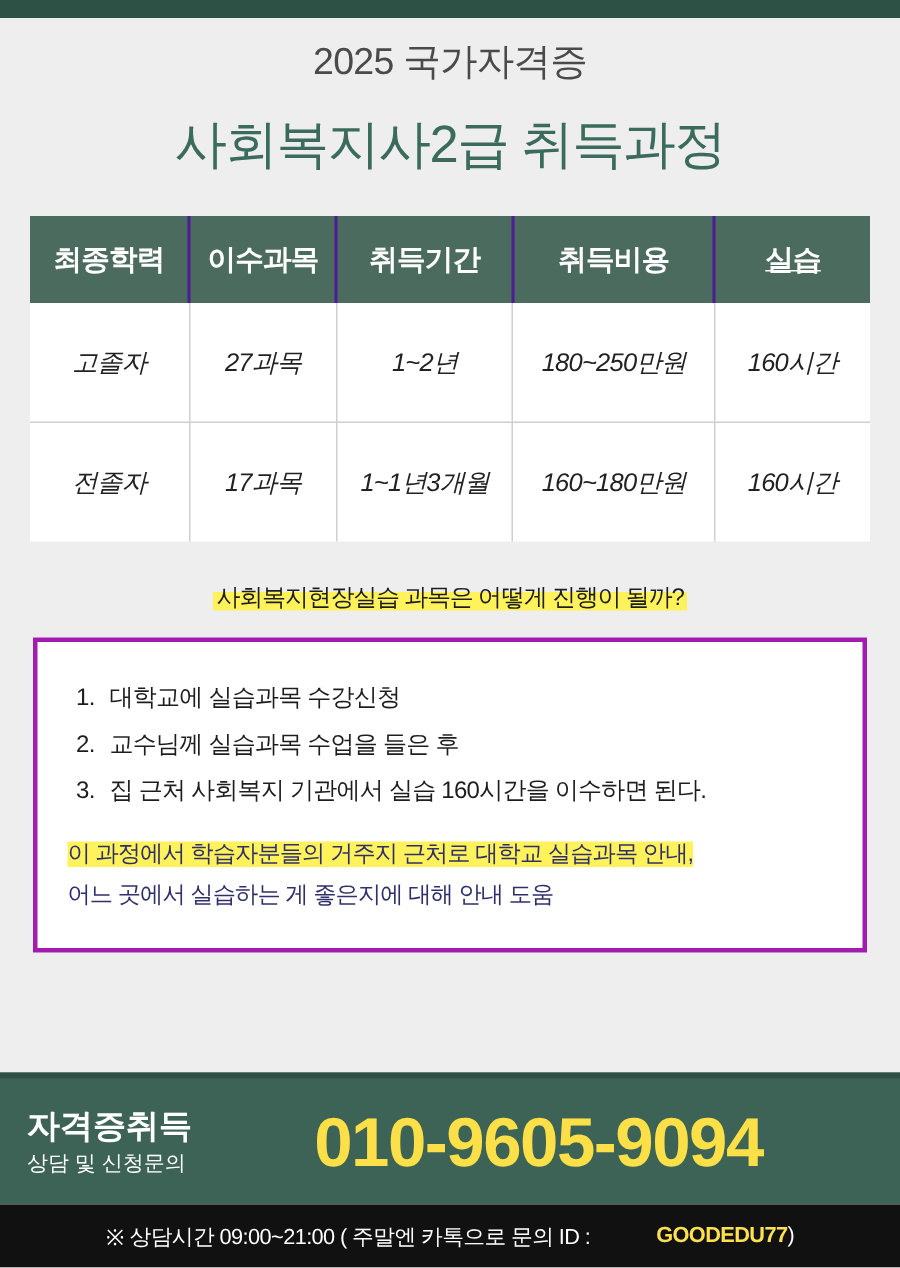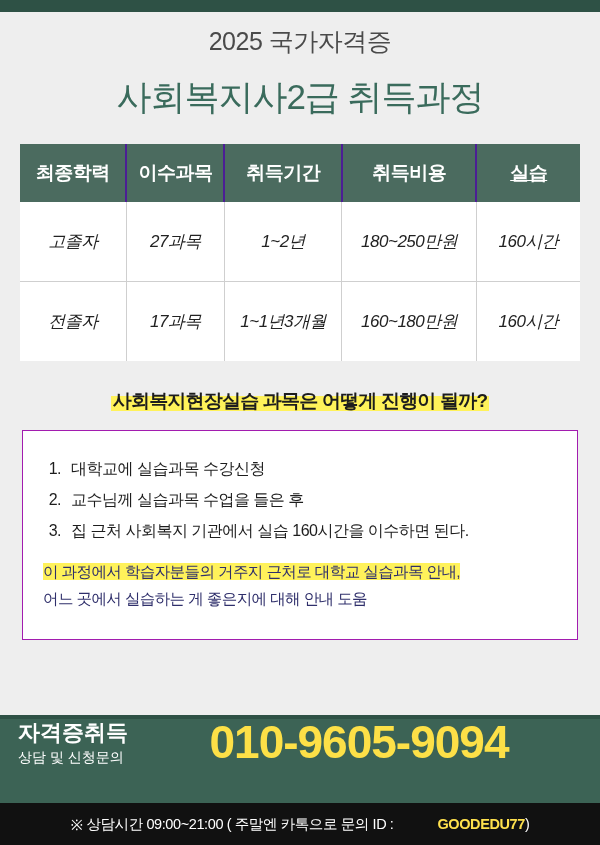--- a/index.html
+++ b/index.html
@@ -91,34 +91,34 @@
   col.c4 { width: 24%; }
   col.c5 { width: 18.5%; }
 
   
   .question {
     flex: 0 0 auto;
     text-align: center;
     margin: 26px 0 14px 0;
   }
   .question .q-text {
-    font-size: 19px;
-    font-weight: bold;
+    font-size: 16px;
+    font-weight: normal;
     color: #1d1d1d;
     letter-spacing: -0.8px;
     background: linear-gradient(to top, #fff25a 72%, rgba(255,242,90,0) 72%);
     padding: 0 2px;
     display: inline;
     line-height: 1.5;
   }
   
   .steps-box {
     flex: 0 0 auto;
     margin: 0 22px;
-    border: 1px solid #a21caf;
+    border: 3px solid #a21caf;
     background: #ffffff;
     padding: 22px 20px 20px 20px;
     min-height: 210px;
   }
   ol.steps {
     margin: 0 0 0 22px;
     padding: 0;
     list-style: decimal;
   }
   ol.steps li {
@@ -144,21 +144,21 @@
   
   .spacer { flex: 1 1 auto; }
 
   
   .footer {
     flex: 0 0 auto;
     background: #3c6355;
     border-top: 4px solid #2e5145;
     height: 88px;
     display: flex;
-    align-items: flex-start;
+    align-items: center;
     padding: 0 18px;
   }
   .footer-left {
     color: #ffffff;
     text-align: left;
     padding-right: 8px;
     white-space: nowrap;
   }
   .footer-left .l1 {
     font-size: 22px;

